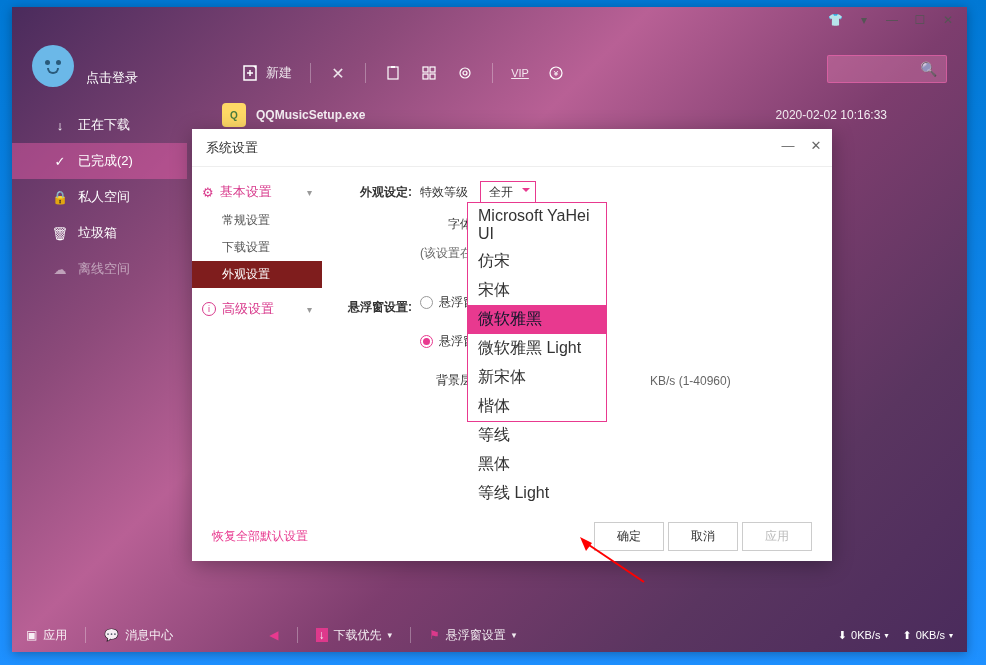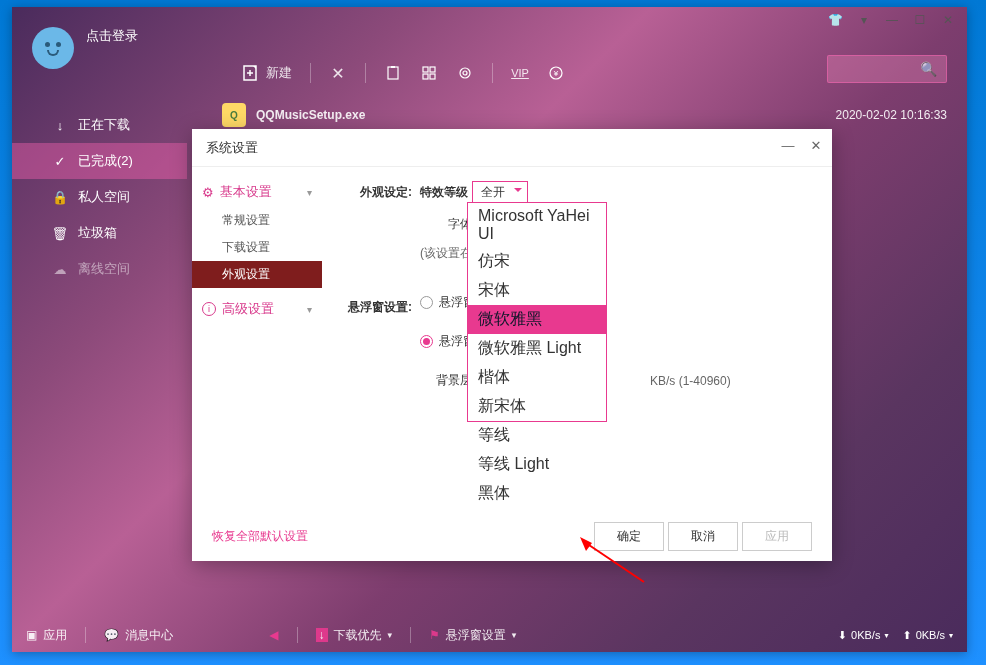--- a/index.html
+++ b/index.html
@@ -1,42 +1,42 @@
 <!DOCTYPE html>
 <html><head>
 <meta charset="utf-8">
 <style>
 * { margin: 0; padding: 0; box-sizing: border-box; font-family: "Microsoft YaHei", sans-serif; }
 body { width: 986px; height: 665px; background: linear-gradient(135deg, #4a2b5c 0%, #7c3f6e 30%, #a85085 50%, #6b3d5c 70%, #3d2847 100%); overflow: hidden; position: relative; }
 .desktop-bg { position: absolute; inset: 0; background: linear-gradient(180deg, #0078d4 0%, #1e90ff 100%); }
 .main-window { position: absolute; top: 7px; left: 12px; width: 955px; height: 645px; background: linear-gradient(135deg, #4a2b5c 0%, #8c4a7a 25%, #b86095 40%, #7d3d6e 60%, #5a3560 80%, #4a2b5c 100%); box-shadow: 0 2px 10px rgba(0,0,0,0.3); }
 .titlebar { position: absolute; top: 0; right: 0; height: 26px; display: flex; gap: 14px; padding: 6px 12px; z-index: 5; }
 .titlebar-icon { width: 14px; height: 14px; color: #555; cursor: pointer; display: flex; align-items: center; justify-content: center; font-size: 12px; }
-.header { position: absolute; top: 20px; left: 20px; right: 20px; height: 60px; display: flex; align-items: flex-start; }
+.header { position: absolute; top: 20px; left: 20px; right: 20px; height: 60px; display: flex; align-items: flex-end; }
 .avatar { width: 42px; height: 42px; border-radius: 50%; background: #6bb8e8; display: flex; align-items: center; justify-content: center; position: relative; }
 .avatar-face { width: 32px; height: 32px; position: relative; }
 .avatar-eye { width: 5px; height: 5px; background: #2a5a7a; border-radius: 50%; position: absolute; top: 10px; }
 .avatar-eye.left { left: 8px; }
 .avatar-eye.right { right: 8px; }
 .avatar-mouth { width: 12px; height: 6px; border: 2px solid #2a5a7a; border-top: none; border-radius: 0 0 12px 12px; position: absolute; top: 18px; left: 10px; }
 .login-text { color: #fff; font-size: 13px; margin-left: 12px; cursor: pointer; }
 .toolbar { position: absolute; top: 48px; left: 230px; height: 36px; display: flex; align-items: center; gap: 18px; color: rgba(255,255,255,0.85); }
 .toolbar-item { display: flex; align-items: center; gap: 6px; font-size: 13px; cursor: pointer; }
 .toolbar-icon { width: 18px; height: 18px; display: flex; align-items: center; justify-content: center; }
 .toolbar-sep { width: 1px; height: 20px; background: rgba(255,255,255,0.3); }
 .search-box { position: absolute; top: 48px; right: 20px; width: 120px; height: 28px; background: rgba(255,150,200,0.3); border: 1px solid rgba(255,100,180,0.5); border-radius: 2px; display: flex; align-items: center; justify-content: flex-end; padding-right: 8px; }
 .search-icon { color: rgba(255,255,255,0.8); font-size: 14px; }
 .sidebar { position: absolute; top: 100px; left: 0; width: 175px; }
 .sidebar-item { height: 36px; display: flex; align-items: center; gap: 10px; padding-left: 40px; color: #fff; font-size: 13px; cursor: pointer; }
 .sidebar-item.active { background: rgba(255,100,180,0.4); }
 .sidebar-icon { width: 16px; height: 16px; display: flex; align-items: center; justify-content: center; }
 .file-row { position: absolute; top: 92px; left: 210px; right: 20px; height: 32px; display: flex; align-items: center; color: rgba(255,255,255,0.9); font-size: 12px; }
 .file-icon { width: 24px; height: 24px; background: #ffd966; border-radius: 4px; margin-right: 10px; display: flex; align-items: center; justify-content: center; color: #4a7c3e; font-weight: bold; font-size: 10px; }
 .file-name { font-weight: bold; flex: 0 0 300px; }
-.file-date { margin-left: auto; }
+.file-date { margin-left: auto; margin-right: 60px; }
 .settings-dialog { position: absolute; top: 122px; left: 180px; width: 640px; height: 432px; background: #fff; box-shadow: 0 4px 20px rgba(0,0,0,0.3); z-index: 10; }
 .dialog-header { height: 38px; display: flex; align-items: center; padding: 0 14px; border-bottom: 1px solid #eee; position: relative; }
 .dialog-title { font-size: 13px; color: #333; }
 .dialog-controls { position: absolute; right: 8px; top: 8px; display: flex; gap: 12px; }
 .dialog-ctrl { width: 16px; height: 16px; cursor: pointer; color: #666; font-size: 13px; display: flex; align-items: center; justify-content: center; }
 .dialog-body { display: flex; height: calc(100% - 38px - 50px); }
 .dialog-nav { width: 130px; padding-top: 10px; }
 .nav-group { margin-bottom: 6px; }
 .nav-group-title { display: flex; align-items: center; gap: 6px; padding: 6px 10px; font-size: 13px; color: #d83a8c; cursor: pointer; }
 .nav-group-title .gear { color: #d83a8c; }
@@ -199,21 +199,21 @@
           <div class="nav-group-title adv">
             <i class="adv-icon">i</i>
             <span>高级设置</span>
             <span class="chev">▾</span>
           </div>
         </div>
       </div>
       <div class="dialog-content">
         <div class="form-row">
           <span class="form-label">外观设定:</span>
-          <span class="form-sublabel" style="width:auto;margin-right:4px;font-weight:bold;">特效等级</span>
+          <span class="form-sublabel" style="width:auto;margin-right:12px;">特效等级</span>
           <div class="select-box">
             <span>全开</span>
           </div>
         </div>
         <div class="form-row">
           <span class="form-label"></span>
           <span class="form-sublabel" style="width:52px;">字体</span>
         </div>
         <div class="form-row">
           <span class="note-text">(该设置在进</span>
@@ -250,25 +250,25 @@
       </div>
     </div>
   </div>
 
   <div class="dropdown-popup" id="font-dropdown">
       <div class="dropdown-item">Microsoft YaHei UI</div>
       <div class="dropdown-item">仿宋</div>
       <div class="dropdown-item">宋体</div>
       <div class="dropdown-item highlighted">微软雅黑</div>
       <div class="dropdown-item">微软雅黑 Light</div>
+      <div class="dropdown-item">新宋体</div>
       <div class="dropdown-item">楷体</div>
-      <div class="dropdown-item">新宋体</div>
       <div class="dropdown-item">等线</div>
+      <div class="dropdown-item">黑体</div>
       <div class="dropdown-item">等线 Light</div>
-      <div class="dropdown-item">黑体</div>
     </div>
 
   <svg class="arrow-annotation" viewBox="0 0 80 50">
     <line x1="70" y1="45" x2="12" y2="6" stroke="#ff0000" stroke-width="2"></line>
     <polygon points="6,0 18,6 12,14" fill="#ff0000"></polygon>
   </svg>
 
   <div class="bottom-bar">
     <div class="bottom-item">
       <span>▣</span>

